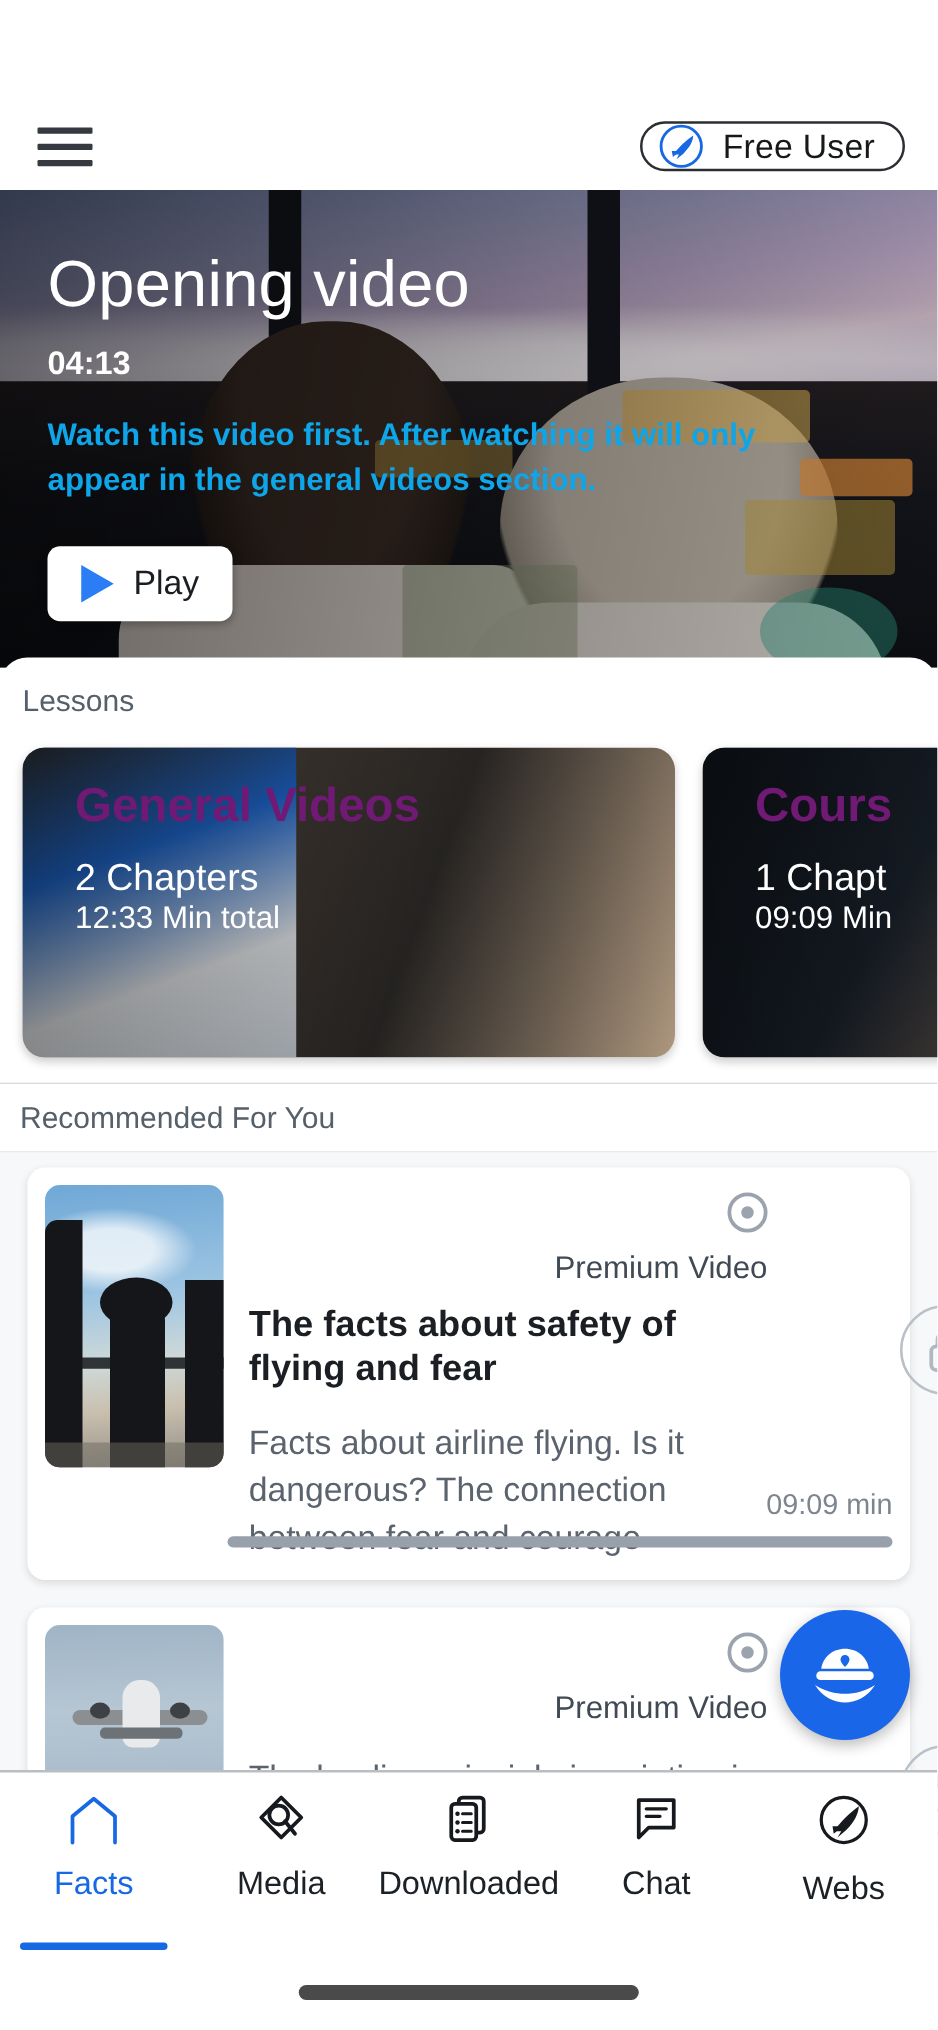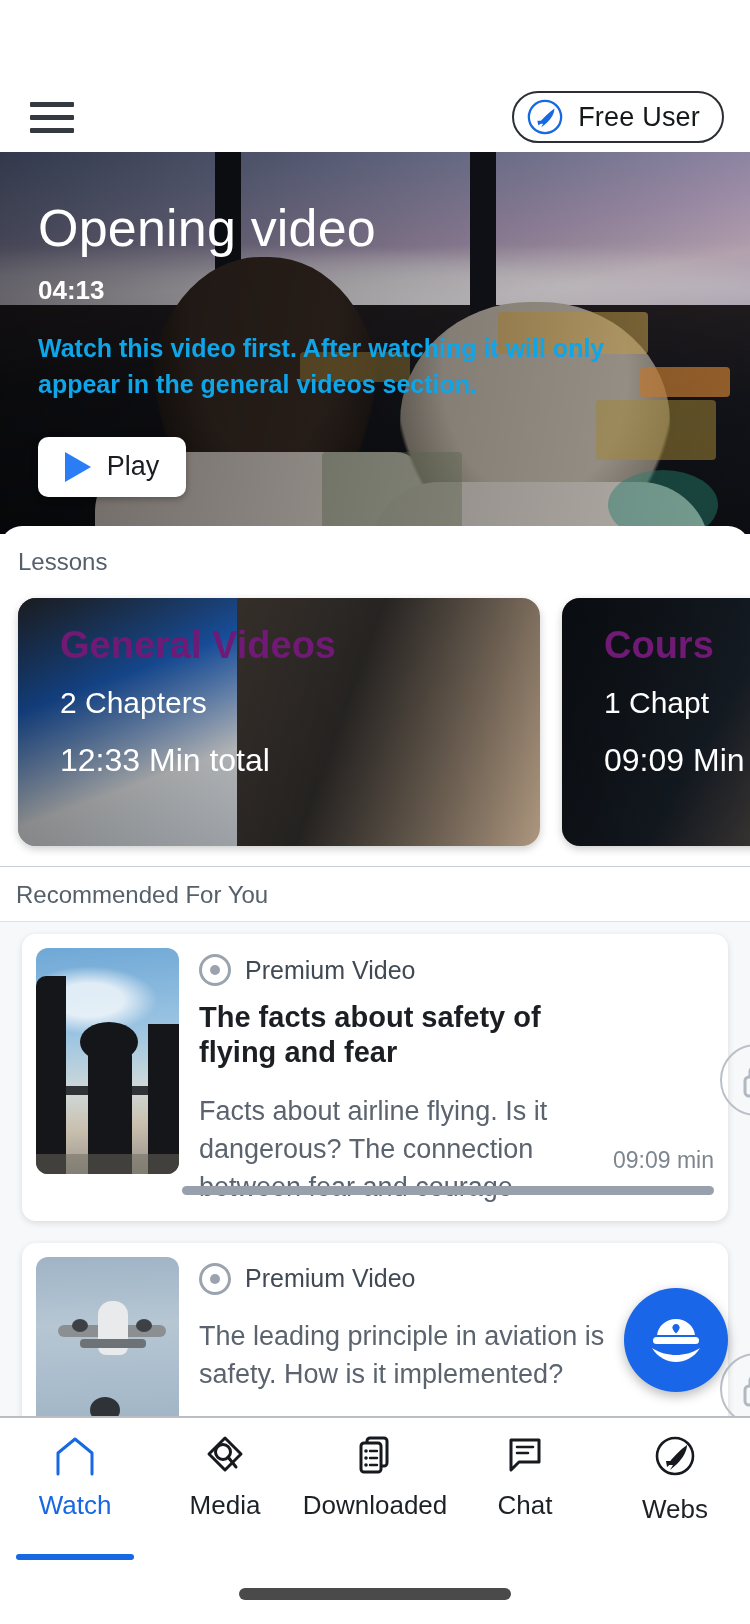--- a/index.html
+++ b/index.html
@@ -19,21 +19,21 @@
     height: 70px; background:#fff;
     display:flex; align-items:center; justify-content:space-between;
     padding: 0 26px 0 30px;
   }
   .hamburger { width:44px; height:34px; display:flex; flex-direction:column; justify-content:center; gap:8px; cursor:pointer; }
   .hamburger span { display:block; height:5px; width:44px; background:#343a40; border-radius:1px; }
 
   .user-pill {
     display:flex; align-items:center; gap:14px;
     border:2.5px solid #2b2f33; border-radius:34px;
-    height:52px; padding: 0 22px 0 12px; background:#fff;
+    height:40px; padding: 0 22px 0 12px; background:#fff;
   }
   .pill-logo { width:38px; height:38px; flex:0 0 38px; }
   .pill-label { font-size:27px; color:#16181a; letter-spacing:.2px; }
 
   
   .hero {
     position:relative; height:382px; width:750px; overflow:hidden;
     background:#1d2330;
   }
   .hero-photo { position:absolute; inset:0; }
@@ -82,39 +82,39 @@
   .lc-bg-1 { position:absolute; inset:0;
     background: linear-gradient(110deg,#6d6255 0%, #494039 35%, #2d2a28 60%, #b79f85 100%); }
   .lc-bg-1:after{content:"";position:absolute;left:0;top:0;width:42%;height:100%;
     background: linear-gradient(160deg,#2f3338 0%, #1f6ad4 35%, #eef1f4 70%, #cfd6dd 100%); }
   .lc-bg-2 { position:absolute; inset:0;
     background: linear-gradient(120deg,#11161d 0%, #1a222c 45%, #5d4f46 78%, #c9b49c 100%); }
   .lc-shade { position:absolute; inset:0; background: linear-gradient(95deg, rgba(0,0,0,.45) 0%, rgba(0,0,0,.18) 60%, rgba(0,0,0,.05) 100%); }
   .lc-text { position:absolute; left:42px; top:26px; right:12px; }
   .lc-title { font-size:38px; color:#701a75; font-weight:700; line-height:1.15; white-space:nowrap; }
   .lc-sub { font-size:30px; color:#fff; font-weight:400; margin-top:18px; white-space:nowrap; }
-  .lc-time { font-size:32px; color:#fff; margin-top:22px; white-space:nowrap; }
+  .lc-time { font-size:25px; color:#fff; white-space:nowrap; }
 
   
   .rec-head { border-top:1px solid #c9ced3; border-bottom:1px solid #dfe3e7; padding:14px 0 12px 16px; }
   .rec-head .section-label { padding-left:0; font-size:24px; color:#55606b; }
   .rec-list { background:#f7f8f9; padding: 12px 22px 0 22px; }
   .rec-card {
     position:relative; background:#fff; border-radius:14px; box-shadow: 0 2px 7px rgba(0,0,0,.12);
     display:flex; padding:14px; margin-bottom:22px; min-height:250px;
   }
   .thumb { flex:0 0 143px; width:143px; height:226px; border-radius:12px; overflow:hidden; position:relative; }
   .thumb-sky1 { position:absolute; inset:0; background: linear-gradient(175deg,#6fa8d6 0%, #9cc4e2 38%, #cfd9d8 62%, #c9bfae 78%, #8f8b84 100%); }
   .thumb-sky1:after{content:"";position:absolute;left:5%;top:8%;width:80%;height:30%;
     background: radial-gradient(ellipse at 40% 50%, rgba(255,255,255,.75) 0 35%, transparent 70%); }
   .sil { position:absolute; background:#14161a; }
   .thumb-sky2 { position:absolute; inset:0; background: linear-gradient(178deg,#9fb4c6 0%, #b6c6d3 30%, #a8bbcb 60%, #93a7b8 100%); }
 
   .rec-body { flex:1; padding-left:20px; padding-right:100px; position:relative; }
-  .badge-row { display:flex; align-items:center; gap:14px; margin-top:6px; }
+  .badge-row { display:flex; align-items:flex-end; gap:14px; margin-top:6px;flex-direction:column; }
   .eye-badge { width:32px;height:32px;border-radius:50%;border:3px solid #9aa3ae; display:flex;align-items:center;justify-content:center; }
   .eye-dot { width:10px;height:10px;border-radius:50%;background:#9aa3ae; }
   .badge-text { font-size:25px; color:#414a54; }
   .rec-title { font-size:29px; font-weight:700; color:#1b1f24; line-height:1.2; margin-top:14px; }
   .rec-desc { font-size:27px; color:#5b646e; line-height:1.42; margin-top:22px; }
   .lock-circle { position:absolute; right:-78px; top:96px; width:72px;height:72px;border-radius:50%;border:2.5px solid #b9c0c8;
     display:flex;align-items:center;justify-content:center; }
   .rec-foot { position:absolute; right:14px; bottom:26px; left:160px; }
   .rec-dur { font-size:23px; color:#7d868f; text-align:right; }
   .progress { height:9px; background:#97a0ab; border-radius:5px; margin-top:12px; }
@@ -302,21 +302,21 @@
 
   <div class="bottom-nav">
     <div class="nav-items">
 
       <div class="nav-item active">
         <span>
           <svg width="46" height="42" viewBox="0 0 46 42">
             <path d="M6 40 V19 L23 5 L40 19 V40" fill="none" stroke="#1668e3" stroke-width="3" stroke-linejoin="round" stroke-linecap="round"></path>
           </svg>
         </span>
-        <span class="nav-label">Watch</span>
+        <span class="nav-label">Facts</span>
         <span class="nav-underline"></span>
       </div>
 
       <div class="nav-item">
         <span>
           <svg width="46" height="42" viewBox="0 0 46 42">
             <path d="M23 4 L39 20 L23 36 L7 20 Z" fill="none" stroke="#16191d" stroke-width="3" stroke-linejoin="round"></path>
             <circle cx="21" cy="18" r="7.5" fill="none" stroke="#16191d" stroke-width="3"></circle>
             <path d="M26 23 L34 33" stroke="#16191d" stroke-width="3" stroke-linecap="round"></path>
           </svg>

